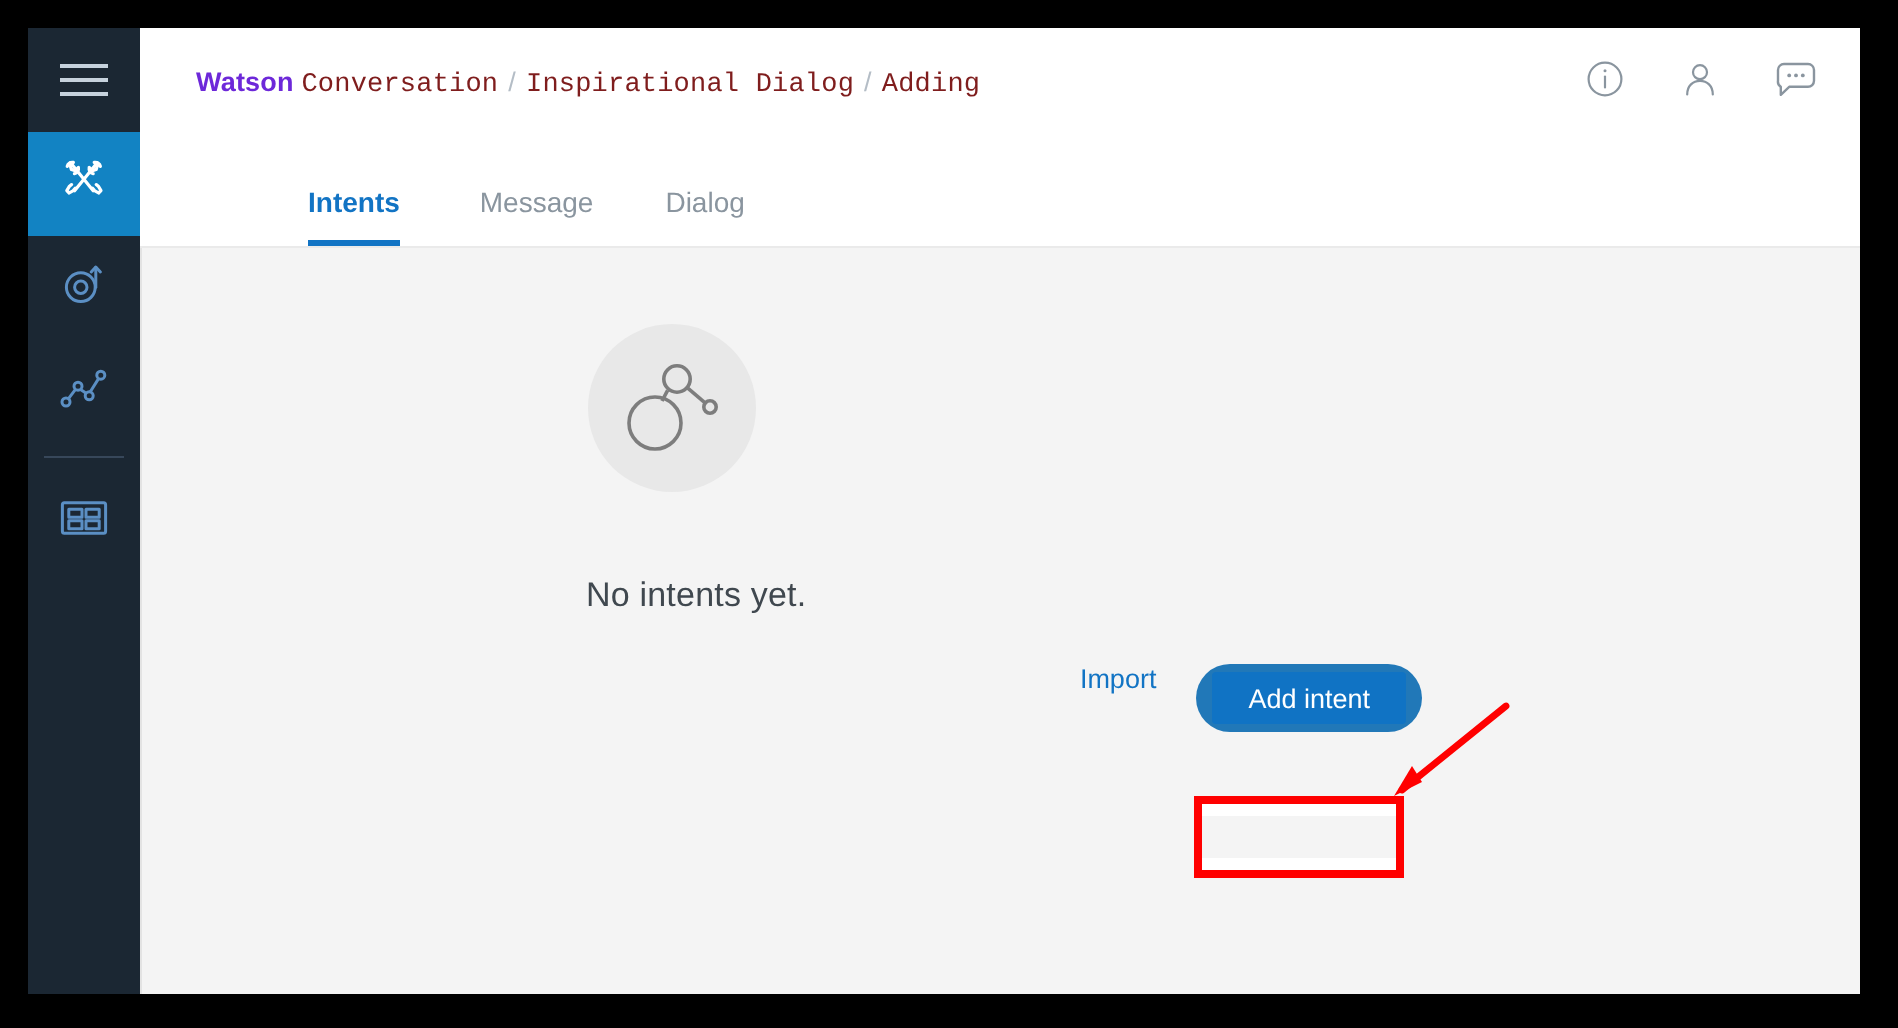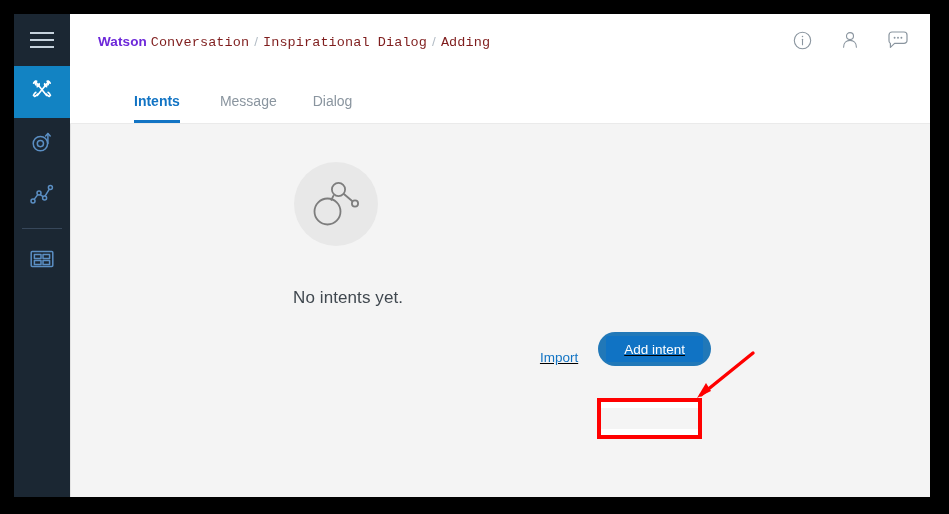--- a/index.html
+++ b/index.html
@@ -114,21 +114,21 @@
   }
   .tab {
     position: relative;
     font-size: 14px;
     color: #8a959f;
     padding: 0 18px 14px 18px;
     cursor: pointer;
     white-space: nowrap;
   }
   .tab:first-child { padding-left: 0; padding-right: 22px; }
-  .tab.active { color: #1274c4; font-weight: bold; }
+  .tab.active { color: #1274c4; font-weight: bold; margin-left: 20px; }
   .tab.active::after {
     content: "";
     position: absolute;
     left: 0; right: 22px; bottom: 0;
     height: 3px;
     background: #1274c4;
   }
 
   
   #content {
@@ -166,26 +166,25 @@
     margin-top: 17px;
     font-size: 13.5px;
     line-height: 22.5px;
     color: #5d666e;
     width: 410px;
   }
 
   #empty-actions {
     margin-top: 24px;
     display: flex;
-    align-items: flex-end;
+    align-items: flex-start;
     justify-content: flex-end;
     gap: 20px;
     width: 418px;
     position: relative;
-    text-decoration: underline;
   }
 
   #import-link {
     font-size: 13.5px;
     color: #1274c4;
     cursor: pointer;
     padding-bottom: 1px;
   }
 
   #add-intent-button {

